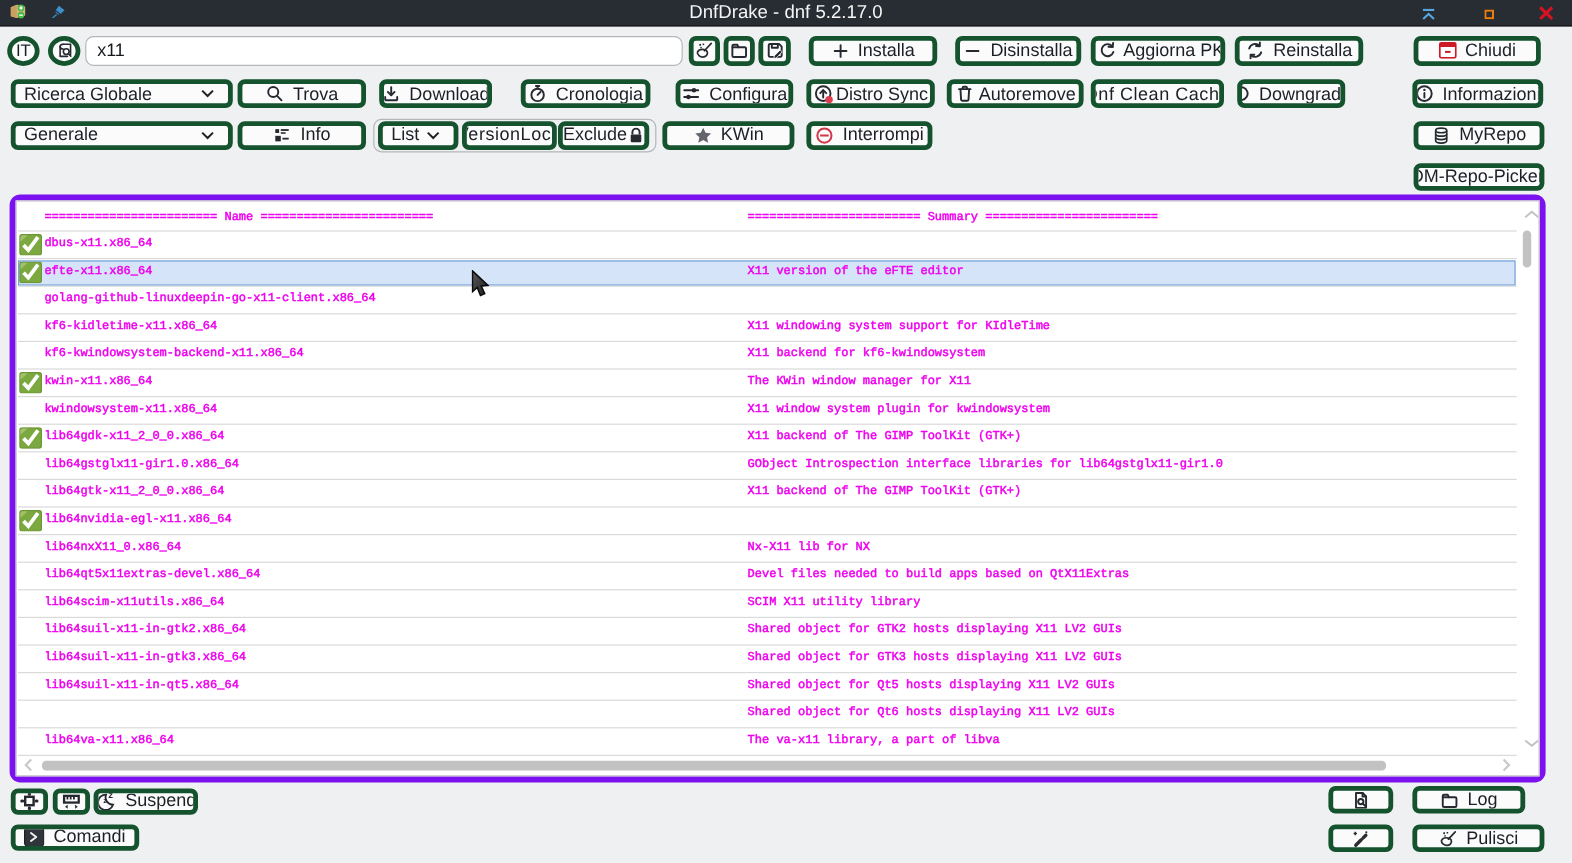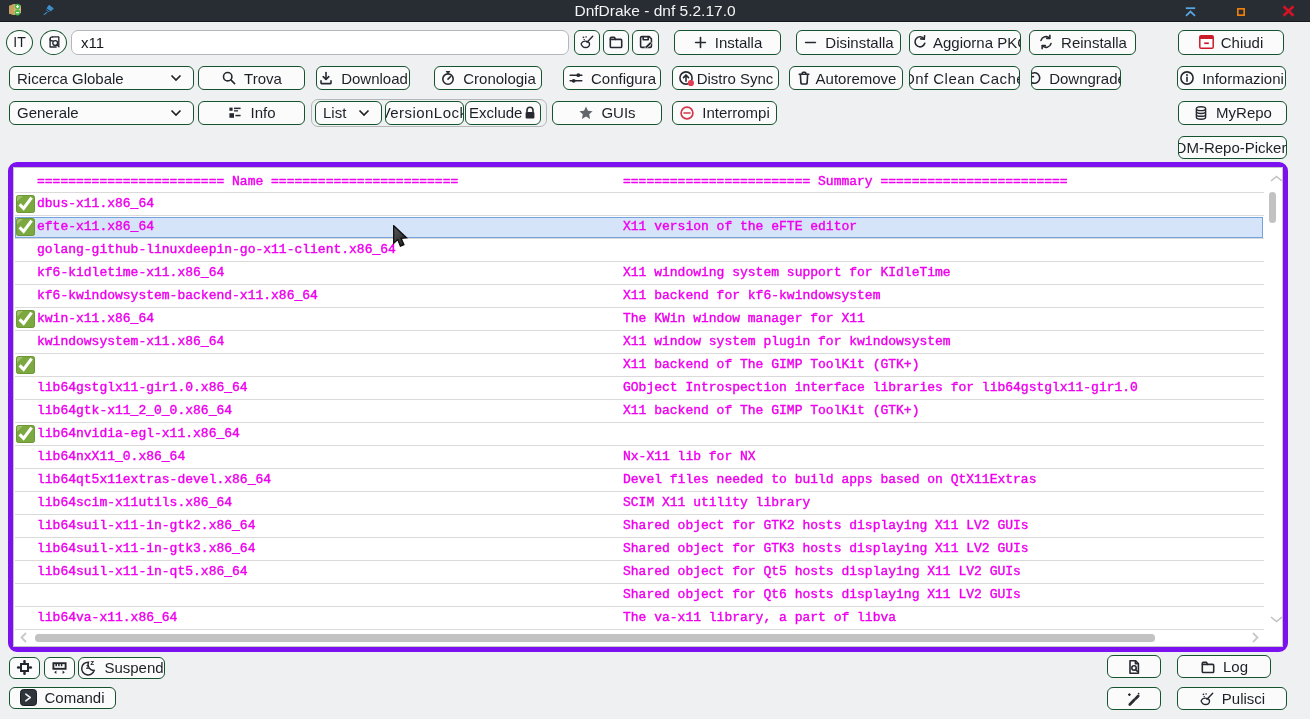--- a/index.html
+++ b/index.html
@@ -1,29 +1,29 @@
 <!DOCTYPE html>
 <html><head><meta charset="utf-8">
 <style>
 *{margin:0;padding:0;box-sizing:border-box}
 html,body{width:1310px;height:719px;overflow:hidden}
 body{font-family:"Liberation Sans",sans-serif;background:#eff0f1;position:relative}
 .abs{position:absolute}
 #titlebar{position:absolute;left:0;top:0;width:1310px;height:21.5px;background:#282c33;border-bottom:1.5px solid #17181b}
 #title{position:absolute;left:0;top:0;width:1310px;height:21px;line-height:21px;text-align:center;color:#f4f5f6;font-size:15.5px}
-.btn{position:absolute;border:1px solid #14532d;border-radius:6px;background:#fbfbfc;display:flex;align-items:center;justify-content:center;font-size:15px;color:#1c2026;white-space:nowrap;overflow:hidden}
+.btn{position:absolute;border:4px solid #14532d;border-radius:6px;background:#fbfbfc;display:flex;align-items:center;justify-content:center;font-size:15px;color:#1c2026;white-space:nowrap;overflow:hidden}
 .btn svg{flex:0 0 auto}
 .btn .lbl{margin-left:7px}
 .circ{border-radius:50%}
 .sel{justify-content:flex-start;padding-left:7px}
 .sel .chev{position:absolute;right:11px;top:50%;margin-top:-4px}
 #searchbox{position:absolute;left:71px;top:29.5px;width:498px;height:25px;background:#fff;border:1px solid #b4b7ba;border-radius:7px;font-size:15px;color:#15181c;line-height:23px;padding-left:9px}
 #tframe{position:absolute;left:8px;top:162px;width:1280px;height:490px;border:6px solid #7b10f0;border-radius:9px;background:#fff}
 #tinner{position:absolute;left:13px;top:167px;width:1270px;height:480px;border:1px solid #c6c6c6;background:#fff;overflow:hidden}
-.mono{position:absolute;font-family:"Liberation Mono",monospace;font-size:13px;color:#ee00ee;-webkit-text-stroke:0.4px #ee00ee;white-space:pre;line-height:23px;height:23px}
+.mono{position:absolute;font-family:"Liberation Mono",monospace;font-size:10px;color:#ee00ee;-webkit-text-stroke:0.4px #ee00ee;white-space:pre;line-height:23px;height:23px}
 .rline{position:absolute;left:1px;width:1249px;height:1px;background:#dadada}
 #vsb{position:absolute;left:1252.5px;top:0;width:15px;height:478px;background:#fff}
 .thumb{position:absolute;background:#c2c2c2;border-radius:3.5px}
 #cursor{position:absolute;left:392.5px;top:224.5px;z-index:50}
 </style></head>
 <body>
 
 <div id="titlebar"></div>
 <div id="title">DnfDrake - dnf 5.2.17.0</div>
 <svg class="abs" style="left:8px;top:2.5px" width="14" height="13" viewBox="0 0 14 13">
@@ -258,21 +258,21 @@
     <span>Exclude</span>
     <svg width="12" height="14" viewBox="0 0 12 14" style="margin-left:2px">
       <path d="M3 6 V4.2 A3 3 0 0 1 9 4.2 V6" fill="none" stroke="#262a30" stroke-width="1.6"></path>
       <rect x="1.6" y="6" width="8.8" height="6.6" rx="1" fill="#262a30"></rect>
     </svg>
   </div>
 <div class="btn" style="left:552px;top:100.5px;width:110px;height:24px">
     <svg width="16" height="16" viewBox="0 0 16 16">
       <path d="M8 1.4 L10 5.7 L14.6 6.2 L11.2 9.3 L12.1 13.9 L8 11.6 L3.9 13.9 L4.8 9.3 L1.4 6.2 L6 5.7 Z" fill="#62666c"></path>
     </svg>
-    <span class="lbl">GUIs</span>
+    <span class="lbl">KWin</span>
   </div>
 <div class="btn" style="left:672px;top:100.5px;width:105px;height:24px">
     <svg width="16" height="16" viewBox="0 0 16 16">
       <g stroke="#d2374a" fill="none" stroke-width="1.7">
         <circle cx="8" cy="8" r="5.9"></circle>
         <path d="M4.4 8 H11.6"></path>
       </g>
     </svg>
     <span class="lbl">Interrompi</span>
   </div>
@@ -346,20 +346,21 @@
 <div class="mono" style="left:609px;top:47.3px">X11 version of the eFTE editor</div>
 <div class="mono" style="left:23px;top:70.3px">golang-github-linuxdeepin-go-x11-client.x86_64</div>
 <div class="mono" style="left:23px;top:93.3px">kf6-kidletime-x11.x86_64</div>
 <div class="mono" style="left:609px;top:93.3px">X11 windowing system support for KIdleTime</div>
 <div class="mono" style="left:23px;top:116.3px">kf6-kwindowsystem-backend-x11.x86_64</div>
 <div class="mono" style="left:609px;top:116.3px">X11 backend for kf6-kwindowsystem</div>
 <div class="mono" style="left:23px;top:139.3px">kwin-x11.x86_64</div>
 <div class="mono" style="left:609px;top:139.3px">The KWin window manager for X11</div>
 <div class="mono" style="left:23px;top:162.3px">kwindowsystem-x11.x86_64</div>
 <div class="mono" style="left:609px;top:162.3px">X11 window system plugin for kwindowsystem</div>
+<div class="mono" style="left:23px;top:185.3px">lib64gdk-x11_2_0_0.x86_64</div>
 <div class="mono" style="left:609px;top:185.3px">X11 backend of The GIMP ToolKit (GTK+)</div>
 <div class="mono" style="left:23px;top:208.3px">lib64gstglx11-gir1.0.x86_64</div>
 <div class="mono" style="left:609px;top:208.3px">GObject Introspection interface libraries for lib64gstglx11-gir1.0</div>
 <div class="mono" style="left:23px;top:231.3px">lib64gtk-x11_2_0_0.x86_64</div>
 <div class="mono" style="left:609px;top:231.3px">X11 backend of The GIMP ToolKit (GTK+)</div>
 <div class="mono" style="left:23px;top:254.3px">lib64nvidia-egl-x11.x86_64</div>
 <div class="mono" style="left:23px;top:277.3px">lib64nxX11_0.x86_64</div>
 <div class="mono" style="left:609px;top:277.3px">Nx-X11 lib for NX</div>
 <div class="mono" style="left:23px;top:300.3px">lib64qt5x11extras-devel.x86_64</div>
 <div class="mono" style="left:609px;top:300.3px">Devel files needed to build apps based on QtX11Extras</div>

